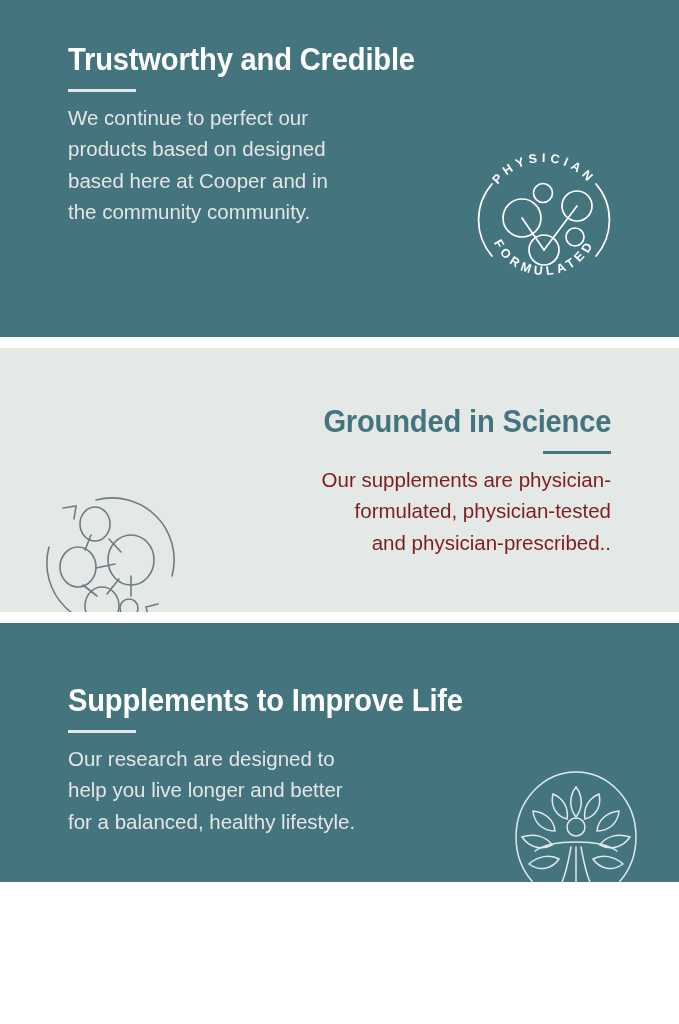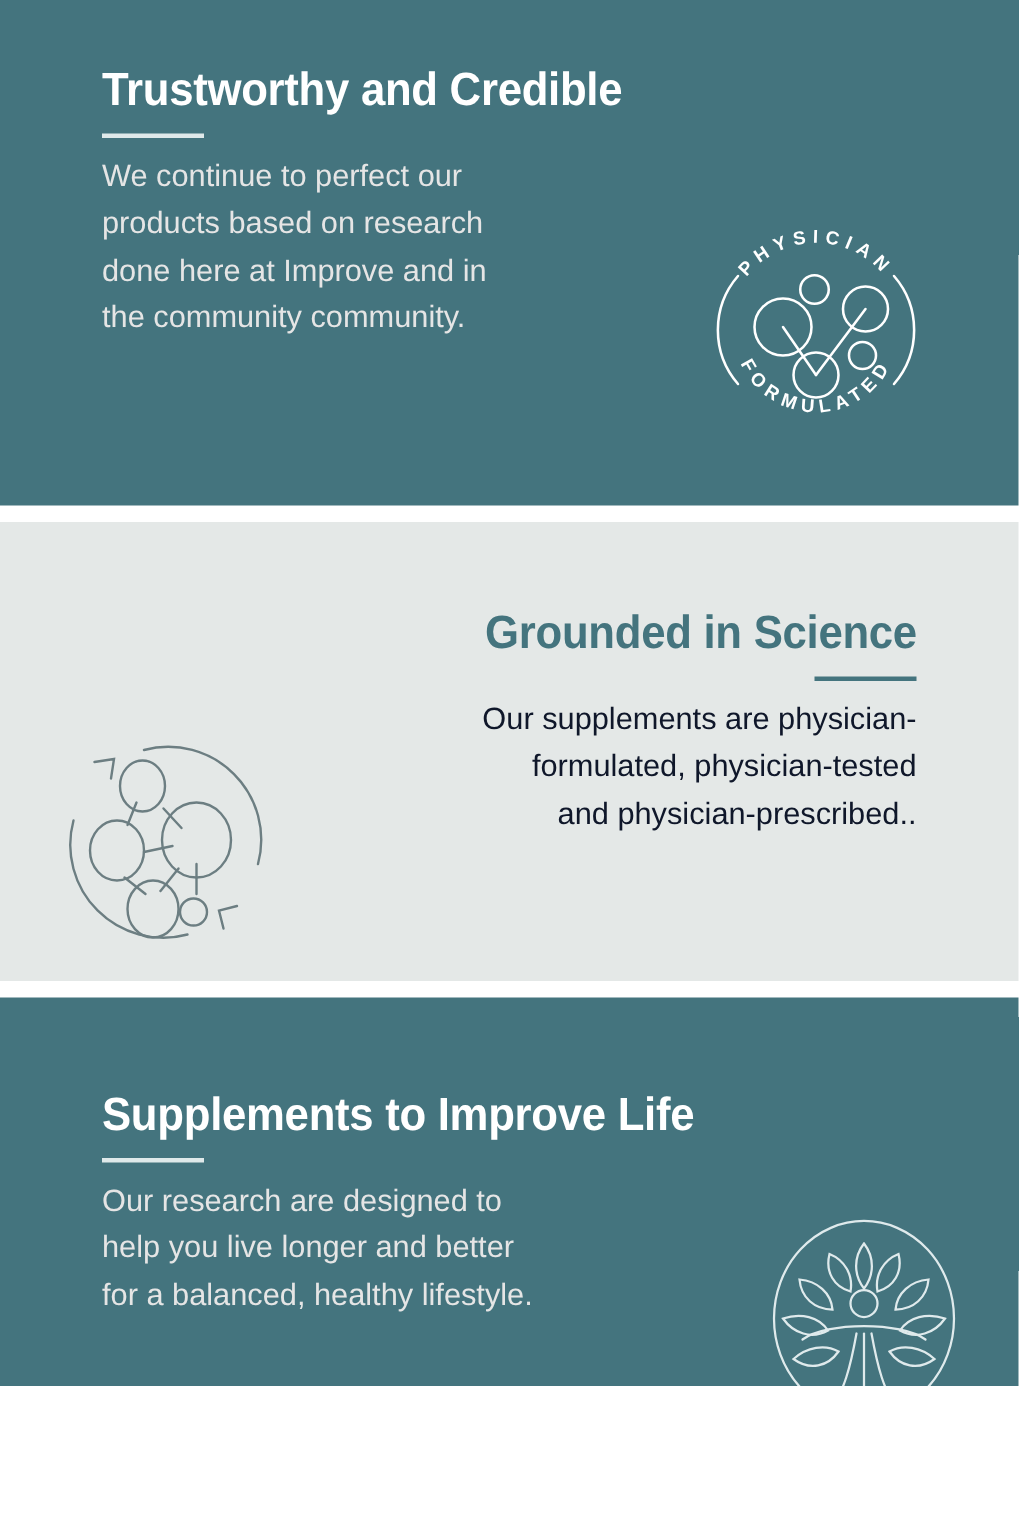--- a/index.html
+++ b/index.html
@@ -38,21 +38,21 @@
     color: #50727A;
   }
   .gap {
     width: 100%;
     background: #ffffff;
     flex: none;
   }
 
   #panel-trustworthy { height: 337px; }
   #gap-1 { height: 11px; }
-  #panel-science { height: 306px; }
+  #panel-science { height: 264px; }
   #gap-2 { height: 11px; }
   #panel-supplements { height: 259px; }
 
   
   .text-block {
     position: absolute;
   }
   .text-block.left  { left: 68px; text-align: left; }
   .text-block.right { right: 68px; text-align: right; }
 
@@ -82,21 +82,21 @@
   .divider-dark  { background: #44747E; }
   .text-block.right .divider { margin-left: auto; }
 
   .body-text {
     font-size: 20.5px;
     line-height: 31.5px;
     margin: 0;
     font-weight: 400;
   }
   .body-teal { color: #e5e5e5; }
-  .body-gray { color: #0f172a; }
+  .body-gray { color: #7f1d1d; }
 
   
   .icon-wrap {
     position: absolute;
     line-height: 0;
   }
   #physician-badge-wrap { right: 55px; top: 140px; }
   #molecule-wrap        { left: 33px;  top: 136px; }
   #tree-wrap            { right: 35px; top: 142px; }
 </style>
@@ -105,22 +105,22 @@
 
 <div class="page">
 
   <section class="panel panel-teal" id="panel-trustworthy">
 
     <div class="text-block left" style="top:44px;">
       <h2 class="heading heading-teal">Trustworthy and Credible</h2>
       <hr class="divider divider-light">
       <p class="body-text body-teal">
         <span>We continue to perfect our</span><br>
-        <span>products based on research</span><br>
-        <span>done here at Improve and in</span><br>
+        <span>products based on designed</span><br>
+        <span>based here at Cooper and in</span><br>
         <span>the community community.</span>
       </p>
     </div>
 
     <div class="icon-wrap" id="physician-badge-wrap">
       <svg width="160" height="160" viewBox="0 0 160 160" xmlns="http://www.w3.org/2000/svg">
         <defs>
           <path id="arcTop" d="M 22,80 A 58,58 0 0 1 138,80" fill="none"></path>
           <path id="arcBottom" d="M 25,80 A 55,55 0 0 0 135,80" fill="none"></path>
         </defs>

